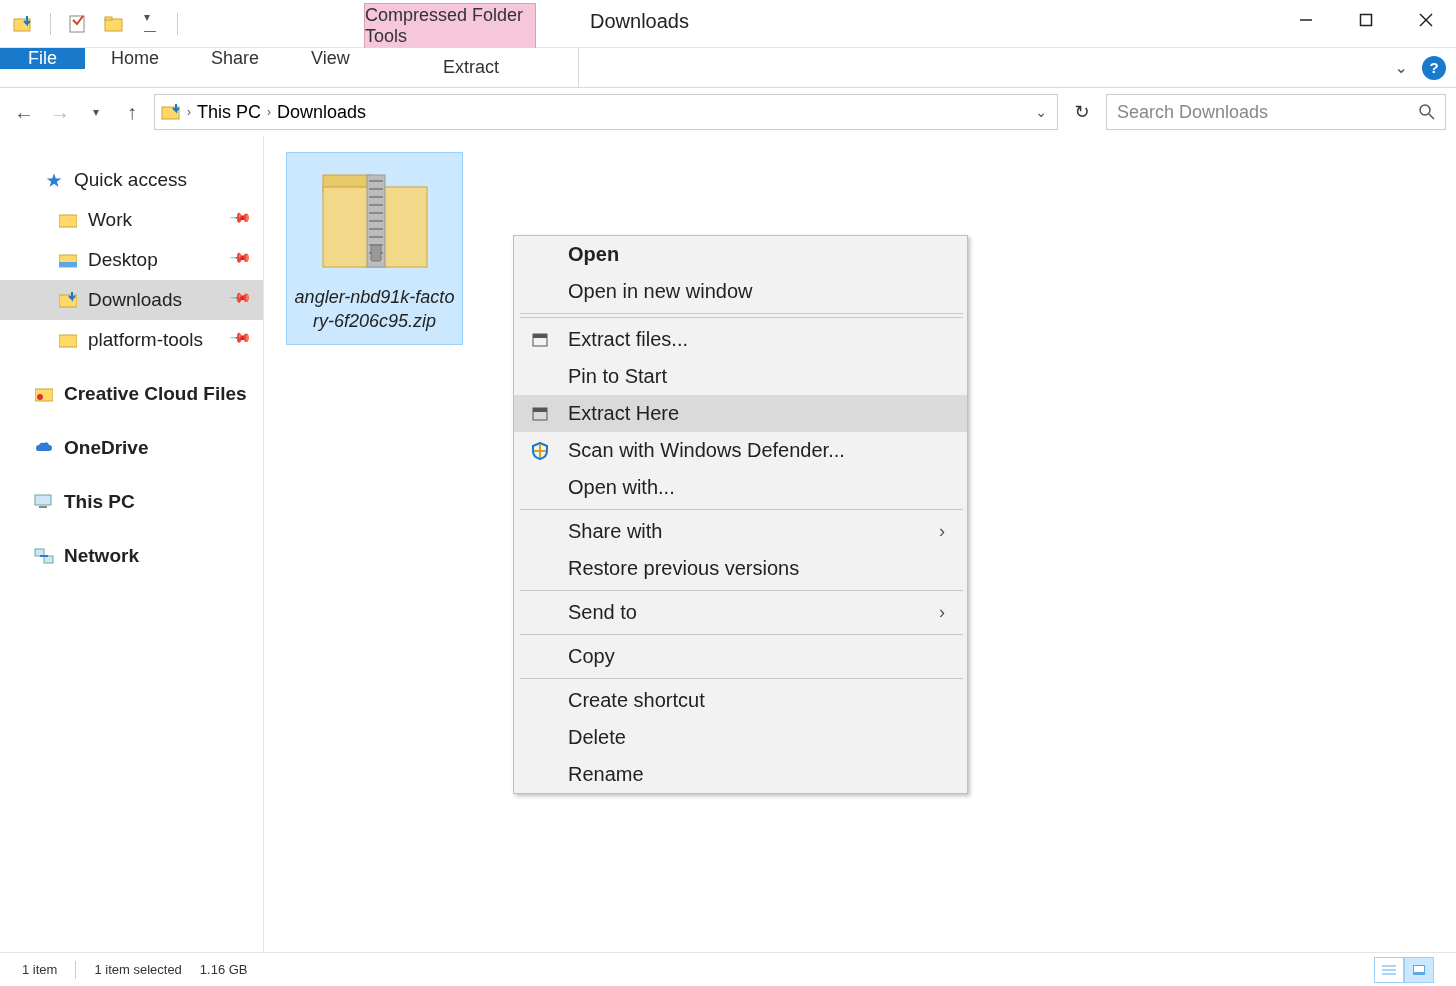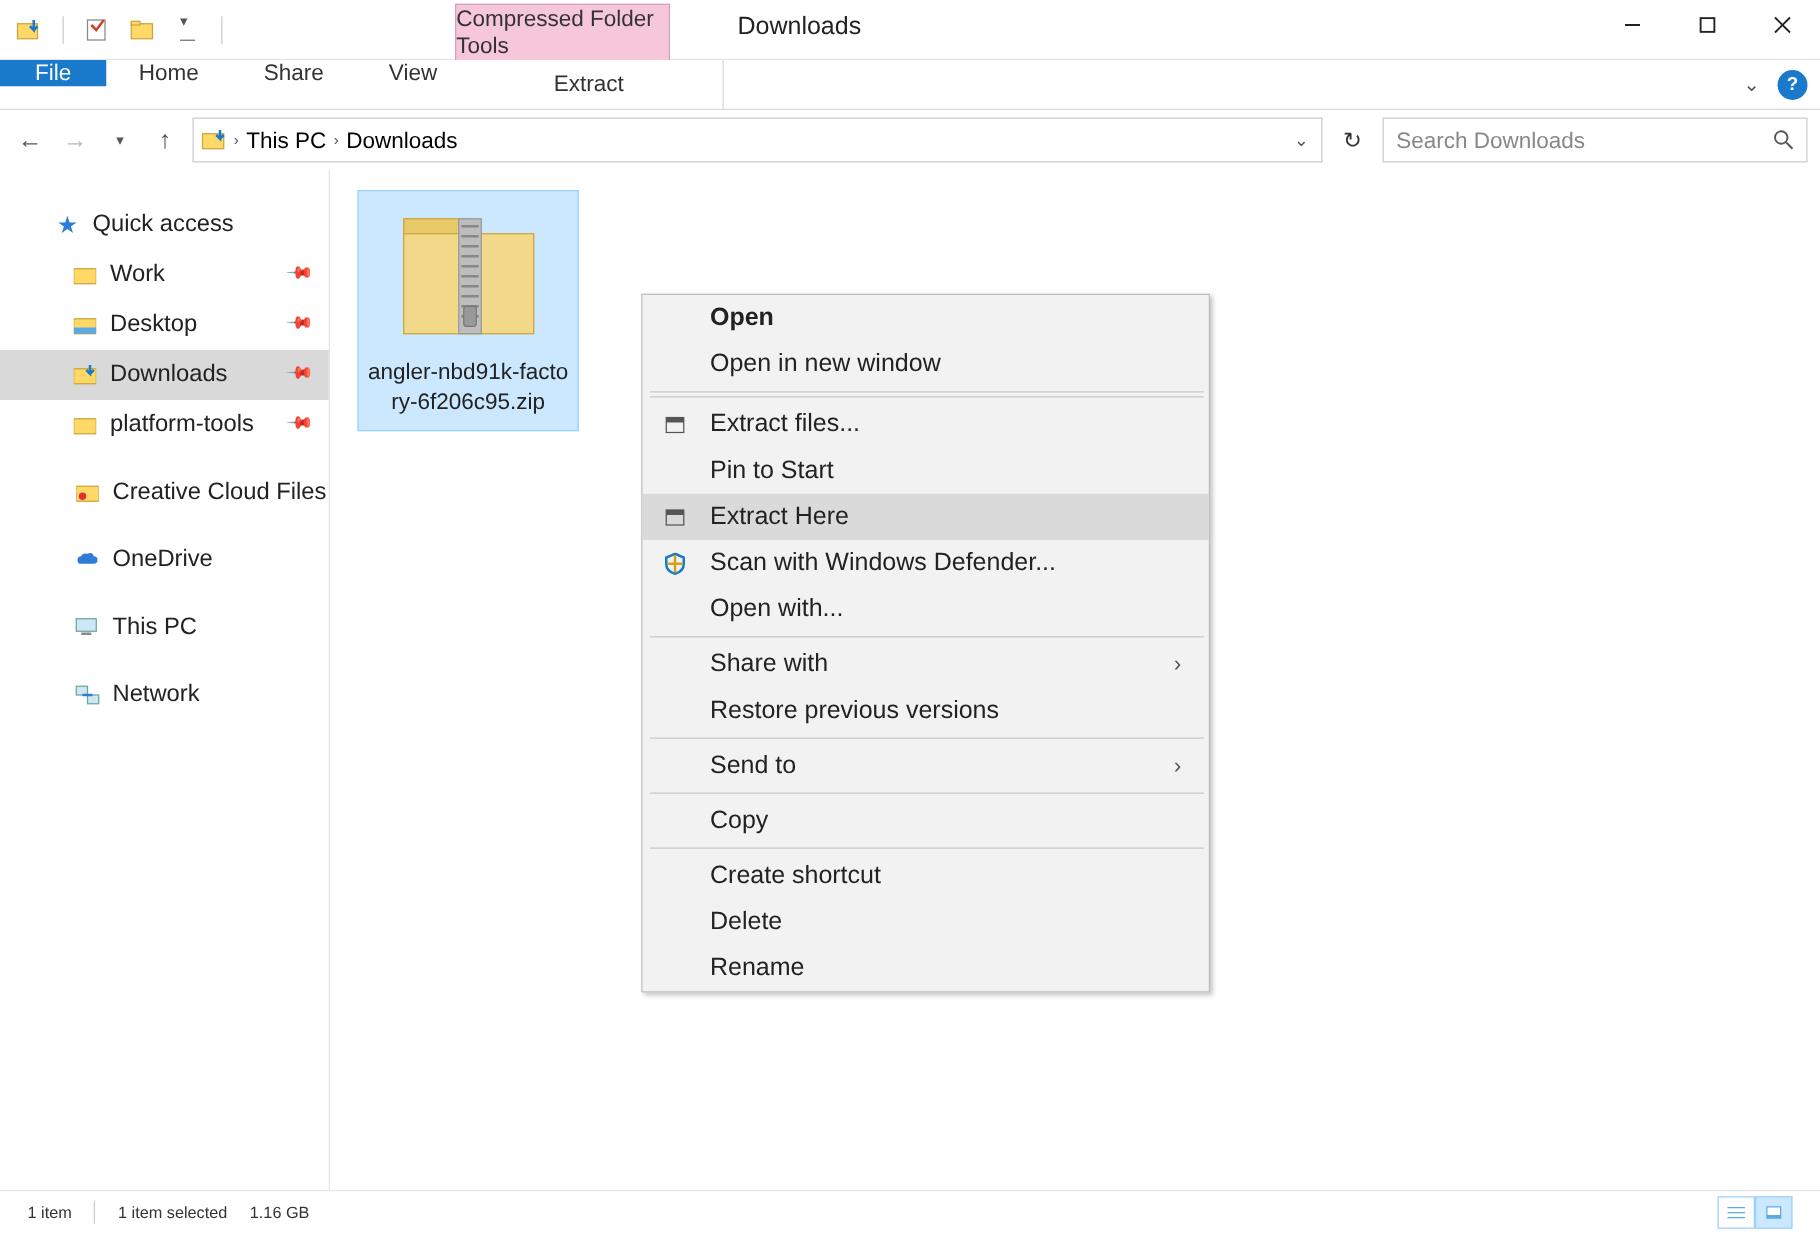--- a/index.html
+++ b/index.html
@@ -33,29 +33,29 @@
 .addr-drop { margin-left:auto; color:#555; font-size:14px; padding-right:4px; }
 .refresh-btn { width:32px; height:36px; display:flex; align-items:center; justify-content:center; font-size:18px; color:#333; }
 .search-box { width:340px; height:36px; border:1px solid #ccc; display:flex; align-items:center; padding:0 10px; color:#888; font-size:18px; }
 .search-box .mag { margin-left:auto; color:#555; }
 
 
 .body-area { display:flex; position:absolute; top:136px; bottom:34px; left:0; right:0; }
 .sidebar { width:264px; border-right:1px solid #e5e5e5; padding-top:24px; }
 .side-item { height:40px; display:flex; align-items:center; padding-left:44px; font-size:19px; color:#222; gap:10px; position:relative; }
 .side-item.top { padding-left:44px; }
-.side-item.root { padding-left:60px; margin-top:14px; }
+.side-item.root { padding-left:34px; margin-top:14px;font-weight:bold; }
 .side-item.sub { padding-left:58px; }
 .side-item.selected { background:#d9d9d9; }
 .pin { position:absolute; right:14px; top:10px; color:#777; font-size:14px; transform:rotate(45deg); display:inline-block; }
 .side-icon { width:20px; height:18px; display:inline-flex; align-items:center; justify-content:center; }
 
 
 .content { flex:1; padding:16px 22px; position:relative; }
-.file-item { width:177px; background:#cce8ff; border:1px solid #99d1ff; padding:6px 6px 10px 6px; text-align:center; font-size:18px; color:#222; line-height:1.35; word-break:break-all; }
+.file-item { width:177px; background:#cce8ff; border:1px solid #99d1ff; padding:6px 6px 10px 6px; text-align:center; font-size:18px; color:#222; line-height:1.35; word-break:break-all;font-style:italic; }
 .file-icon { width:120px; height:110px; margin:6px auto 10px auto; position:relative; }
 
 
 .status-bar { position:absolute; bottom:0; left:0; right:0; height:34px; border-top:1px solid #e5e5e5; display:flex; align-items:center; padding:0 22px; font-size:13px; color:#333; gap:18px; }
 .status-bar .sep { width:1px; height:18px; background:#ccc; }
 .view-toggles { margin-left:auto; display:flex; gap:0; }
 .vt { width:30px; height:26px; border:1px solid #99d1ff; display:flex; align-items:center; justify-content:center; }
 .vt.active { background:#cce8ff; }
 
 

